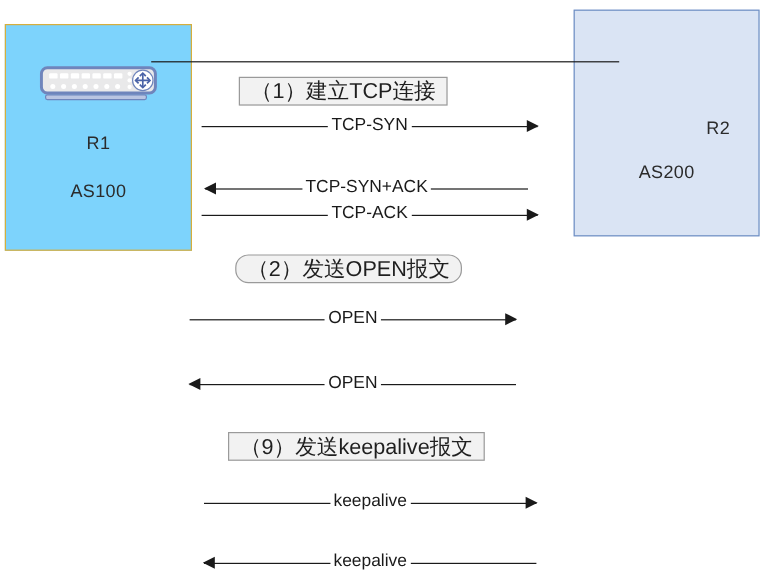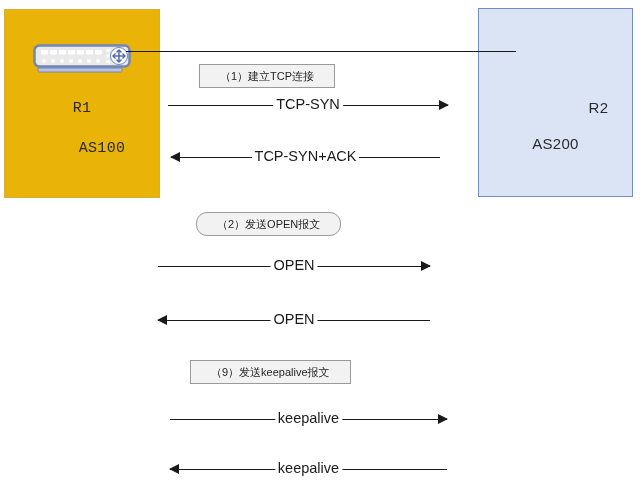--- a/index.html
+++ b/index.html
@@ -21,26 +21,25 @@
     height: 483px;
   }
 
   
   .as-box {
     position: absolute;
     box-sizing: border-box;
   }
   #as-left {
     left: 4px;
-    top: 9px;
+    top: 20px;
     width: 156px;
     height: 189px;
-    background: #eab308;
+    background: #7dd3fc;
     border: 1px solid #d6ae3c;
-    font-family: Liberation Mono, monospace;
   }
   #as-right {
     left: 478px;
     top: 8px;
     width: 155px;
     height: 189px;
     background: #dae4f4;
     border: 1px solid #6f8fc4;
   }
 
@@ -55,45 +54,45 @@
   
   .node-label {
     position: absolute;
     width: 100%;
     text-align: center;
     font-size: 15px;
     color: #2b2b2b;
     letter-spacing: 0.3px;
   }
   #label-r1   { left: 0;  top: 90px; }
-  #label-as1  { left: 0;  top: 130px; margin-left: 20px; }
+  #label-as1  { left: 0;  top: 130px; }
   #label-r2   { left: 0;  top: 90px; padding-left: 43px; }
   #label-as2  { left: 0;  top: 126px; }
 
   
   #link-line {
     position: absolute;
     left: 126px;
     top: 51px;
     width: 390px;
     height: 1px;
     background: #1a1a1a;
   }
 
   
   .step-box {
     position: absolute;
     box-sizing: border-box;
     background: #f2f2f2;
     border: 1px solid #9a9a9a;
-    font-size: 11px;
+    font-size: 18px;
     color: #1f1f1f;
     line-height: 22px;
     height: 24px;
-    padding: 0 20px;
+    padding: 0 9px;
     white-space: nowrap;
   }
   #step-1 { left: 199px; top: 64px; }
   #step-2 { left: 196px; top: 212px; border-radius: 11px; }
   #step-3 { left: 190px; top: 360px; }
 
   
   .msg {
     position: absolute;
     height: 20px;
@@ -208,20 +207,25 @@
     <div class="head"></div>
     <div class="cap">TCP-SYN</div>
   </div>
 
   <div class="msg to-left" id="msg-tcp-synack">
     <div class="shaft"></div>
     <div class="head"></div>
     <div class="cap">TCP-SYN+ACK</div>
   </div>
 
+  <div class="msg to-right" id="msg-tcp-ack">
+    <div class="shaft"></div>
+    <div class="head"></div>
+    <div class="cap">TCP-ACK</div>
+  </div>
 
   <div class="msg to-right" id="msg-open-1">
     <div class="shaft"></div>
     <div class="head"></div>
     <div class="cap">OPEN</div>
   </div>
 
   <div class="msg to-left" id="msg-open-2">
     <div class="shaft"></div>
     <div class="head"></div>

